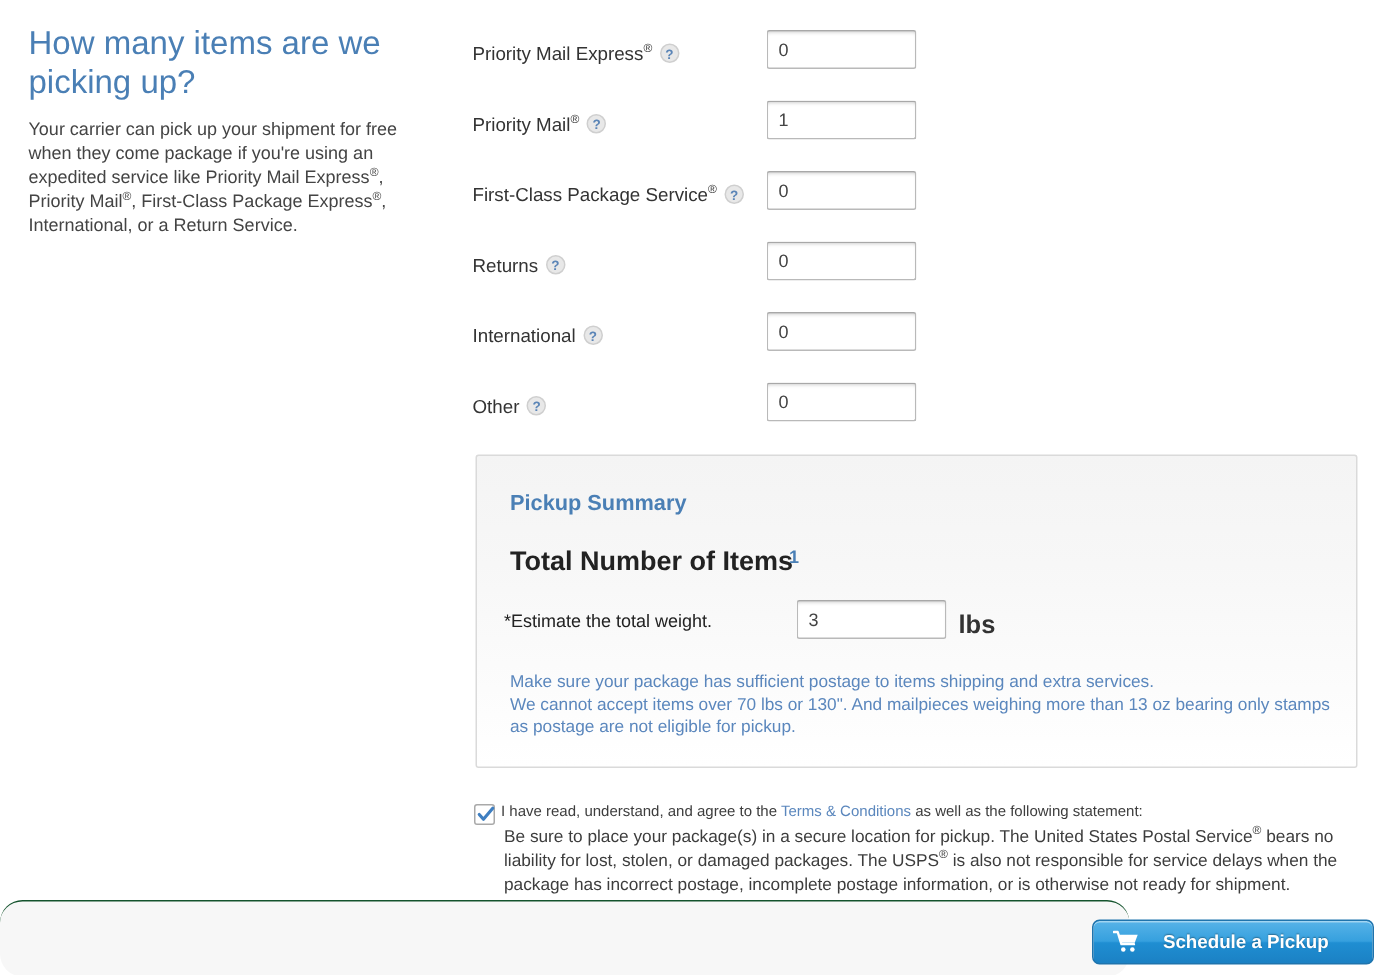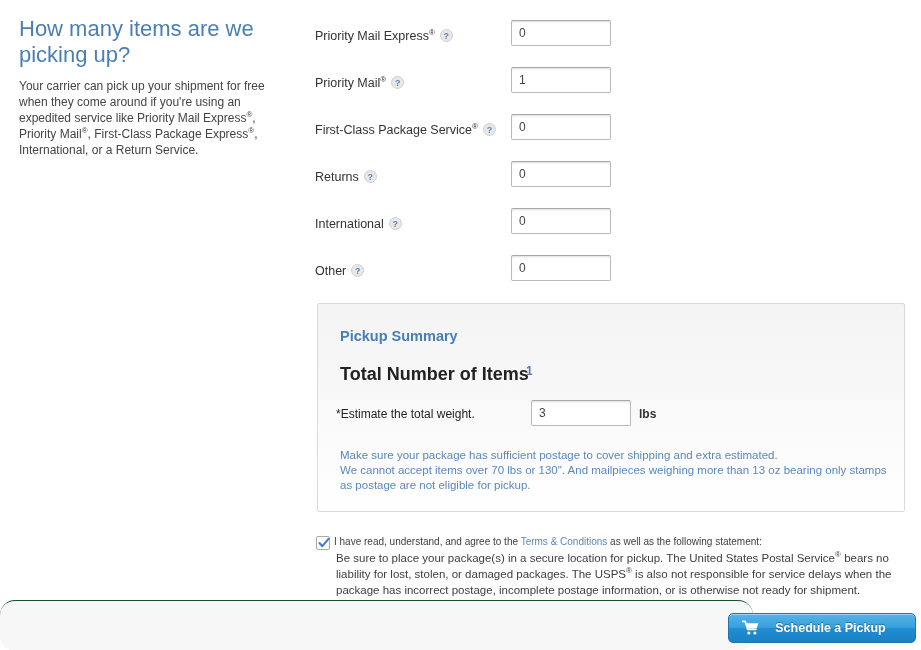--- a/index.html
+++ b/index.html
@@ -170,21 +170,21 @@
     padding: 0 7px;
     font-family: "Liberation Sans", sans-serif;
     font-size: 12px;
     color: #444444;
     outline: none;
   }
   #weight-unit {
     position: absolute;
     left: 303px;
     top: 7px;
-    font-size: 12px;
+    font-size: 17px;
     font-weight: bold;
     color: #333333;
   }
   #summary-notes {
     position: absolute;
     left: 22px;
     top: 144px;
     width: 550px;
   }
   .note-dark {
@@ -282,21 +282,21 @@
     text-shadow: 0 -1px 1px rgba(0,0,0,0.35);
     padding-right: 14px;
   }
 </style>
 </head>
 <body>
 
 <div id="intro-column">
   <h1 id="page-title">How many items are we picking up?</h1>
   <div id="intro-text">
-    <span>Your carrier can pick up your shipment for free when they come around if you're using an expedited service like Priority Mail Express</span><sup class="reg">®</sup><span>, Priority Mail</span><sup class="reg">®</sup><span>, First-Class Package Express</span><sup class="reg">®</sup><span>, International, or a Return Service.</span>
+    <span>Your carrier can pick up your shipment for free when they come package if you're using an expedited service like Priority Mail Express</span><sup class="reg">®</sup><span>, Priority Mail</span><sup class="reg">®</sup><span>, First-Class Package Express</span><sup class="reg">®</sup><span>, International, or a Return Service.</span>
   </div>
 </div>
 
 <div id="item-form">
     <div class="form-row">
       <label class="form-label"><span>Priority Mail Express</span><sup class="reg">®</sup><span class="help-icon">?</span></label>
       <input type="text" class="qty-input" value="0" style="">
     </div>
     <div class="form-row">
       <label class="form-label"><span>Priority Mail</span><sup class="reg">®</sup><span class="help-icon">?</span></label>
@@ -328,21 +328,21 @@
     <span id="total-items-value">1</span>
   </div>
 
   <div id="weight-row">
     <span id="weight-label">*Estimate the total weight.</span>
     <input id="weight-input" type="text" value="3" style="">
     <span id="weight-unit">lbs</span>
   </div>
 
   <div id="summary-notes">
-    <div class="note-blue">Make sure your package has sufficient postage to cover shipping and extra estimated.</div>
+    <div class="note-blue">Make sure your package has sufficient postage to items shipping and extra services.</div>
     <div class="note-blue">We cannot accept items over 70 lbs or 130". And mailpieces weighing more than 13 oz bearing only stamps as postage are not eligible for pickup.</div>
   </div>
 </div>
 
 <div id="terms-block">
   <div id="terms-checkbox">
     <svg width="12" height="12" viewBox="0 0 12 12">
       <path d="M1.5 6 L4.3 9.2 L10.5 1.8" stroke="#3f7fc1" stroke-width="2.1" fill="none" stroke-linecap="round" stroke-linejoin="round"></path>
     </svg>
   </div>

